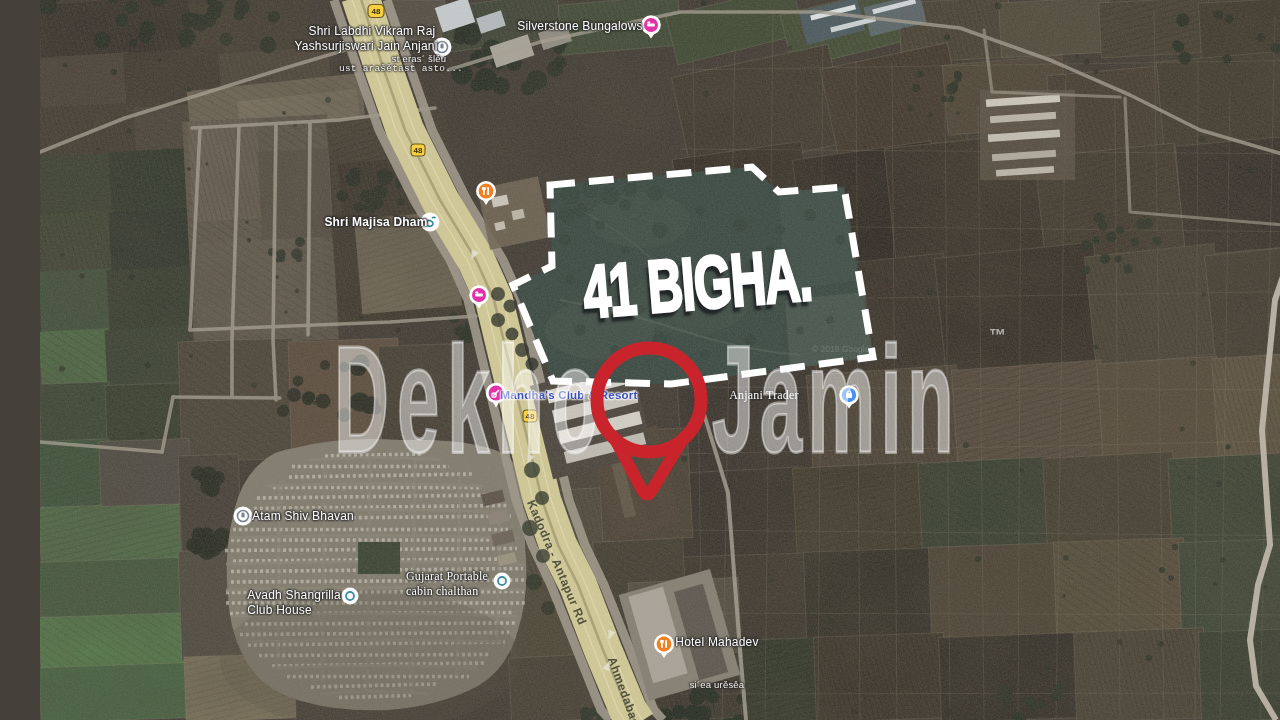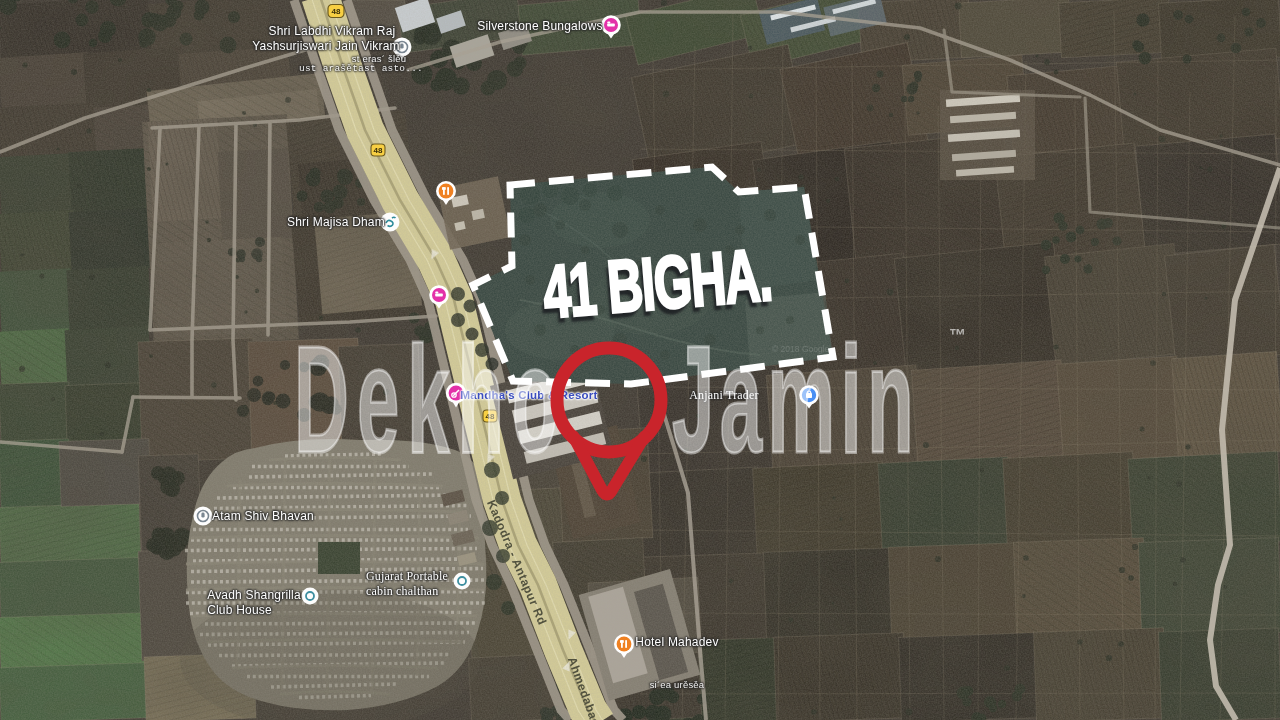--- a/index.html
+++ b/index.html
@@ -1,17 +1,17 @@
 <!DOCTYPE html>
 <html><head>
 <meta charset="utf-8">
 <style>
 html,body{margin:0;padding:0;width:1280px;height:720px;overflow:hidden;background:#45403a;
  font-family:"Liberation Sans",sans-serif;}
-#map{position:relative;width:1164px;height:720px;}
+#map{position:relative;width:1164px;height:720px;margin-left:40px;}
 .lbl{position:absolute;color:#fff;font-size:12px;letter-spacing:.2px;white-space:nowrap;
  text-shadow:0 1px 2px rgba(40,40,40,.95),0 -1px 2px rgba(40,40,40,.95),1px 0 2px rgba(40,40,40,.95),-1px 0 2px rgba(40,40,40,.95);
  transform:translate(-50%,-50%);line-height:15px;}
 .guj{font-size:9.5px;opacity:.92;padding-left:32px;}
 .rd{position:absolute;color:#51513e;font-size:12px;font-weight:bold;letter-spacing:.5px;white-space:nowrap;}
 </style>
 </head>
 <body>
 <div id="map">
 <svg width="1280" height="720" viewBox="0 0 1280 720">
@@ -828,27 +828,27 @@
 <circle r="7.4" fill="#ef8122"></circle>
 <rect x="-3" y="-3.8" width="1.8" height="7.6" fill="#fff"></rect>
         <rect x="1.2" y="-3.8" width="1.8" height="7.6" fill="#fff"></rect>
         <rect x="-4" y="-3.8" width="3.8" height="2.6" fill="#fff"></rect>
 </g>
 </svg>
 
 
 
 <div class="lbl" style="left:332px;top:31px;">Shri Labdhi Vikram Raj</div>
-<div class="lbl" style="left:326px;top:46px;">Yashsurjiswari Jain Vikram</div>
+<div class="lbl" style="left:326px;top:46px;">Yashsurjiswari Jain Anjani</div>
 <div class="lbl guj" style="left:363px;top:58px;">st eras´ šlěu</div>
 <div class="lbl guj" style="left:345px;top:68px;font-family:Liberation Mono, monospace;">ust arašětast asto...</div>
 
 <div class="lbl" style="left:540px;top:26px;">Silverstone Bungalows</div>
 
-<div class="lbl" style="left:336px;top:222px;">Shri Majisa Dham</div>
+<div class="lbl" style="left:336px;top:222px;font-weight:bold;">Shri Majisa Dham</div>
 
 <div class="lbl" style="left:724px;top:395px;font-family:Liberation Serif, serif;">Anjani Trader</div>
 
 <div class="lbl" style="left:529px;top:395px;font-size:11.5px;color:#3a4dbe;font-weight:bold;text-shadow:0 1px 2px rgba(255,255,255,.9),0 -1px 2px rgba(255,255,255,.9),1px 0 2px rgba(255,255,255,.9),-1px 0 2px rgba(255,255,255,.9);">Mandha's Club &amp; Resort</div>
 
 <div class="lbl" style="left:263px;top:516px;">Atam Shiv Bhavan</div>
 
 <div class="lbl" style="left:254px;top:603px;">Avadh Shangrilla<br>Club House</div>
 
 <div class="lbl" style="left:407px;top:584px;font-family:Liberation Serif, serif;">Gujarat Portable<br>cabin chalthan</div>

